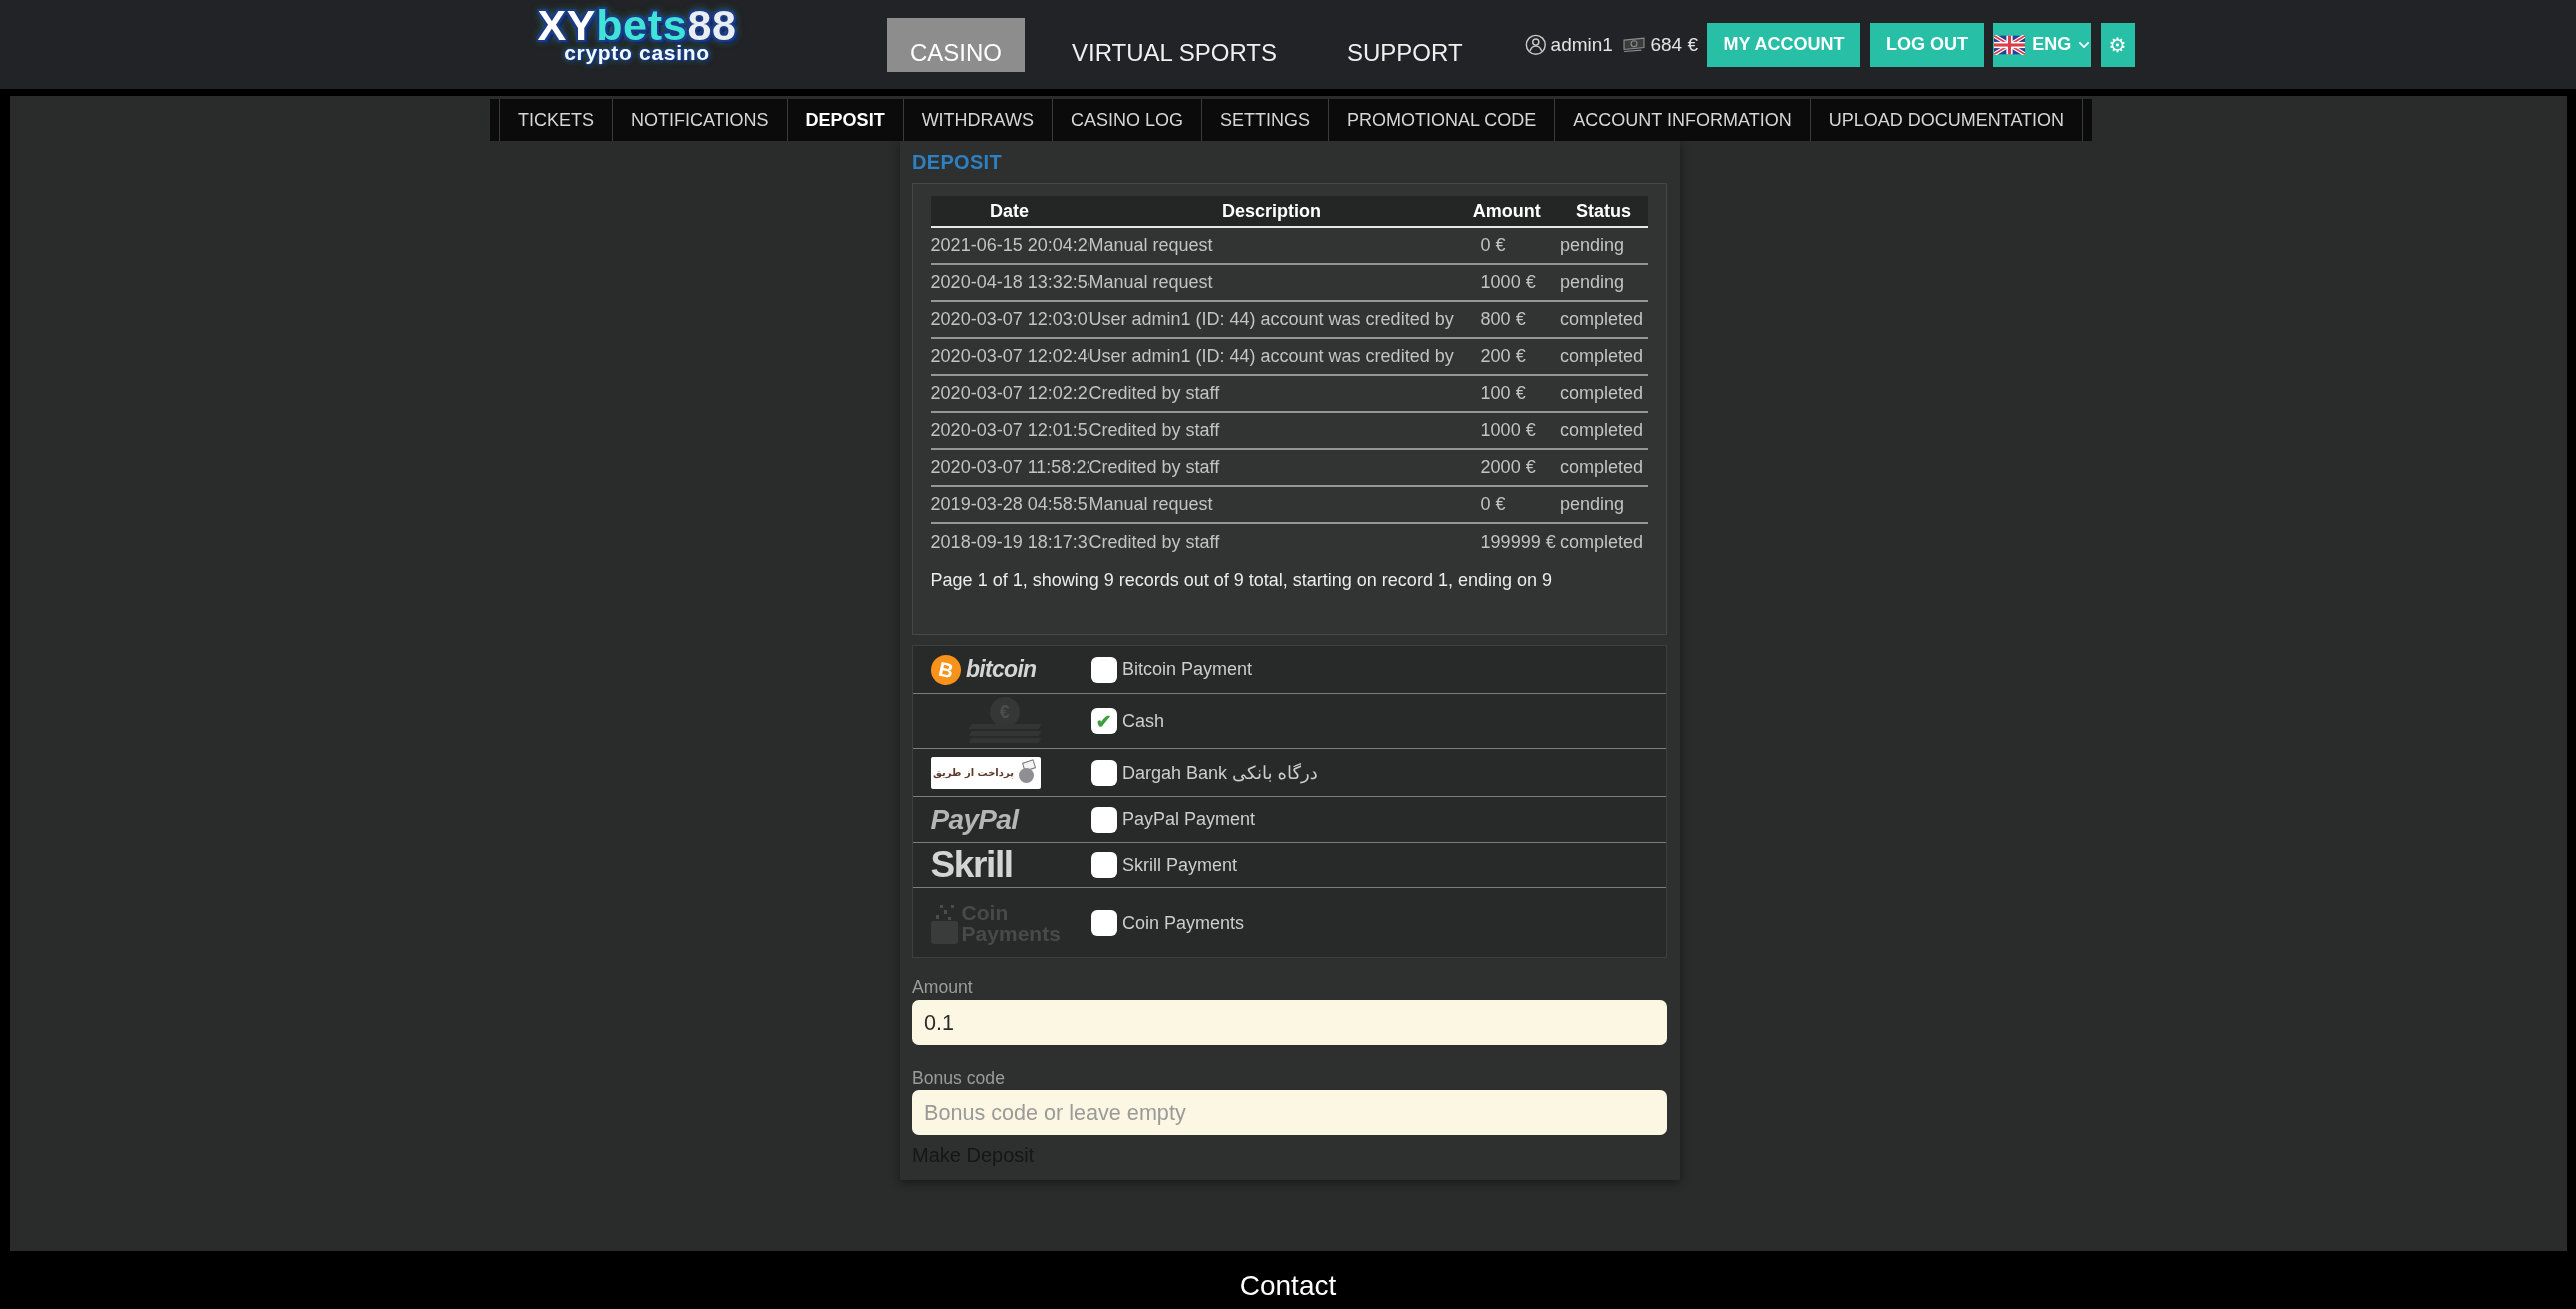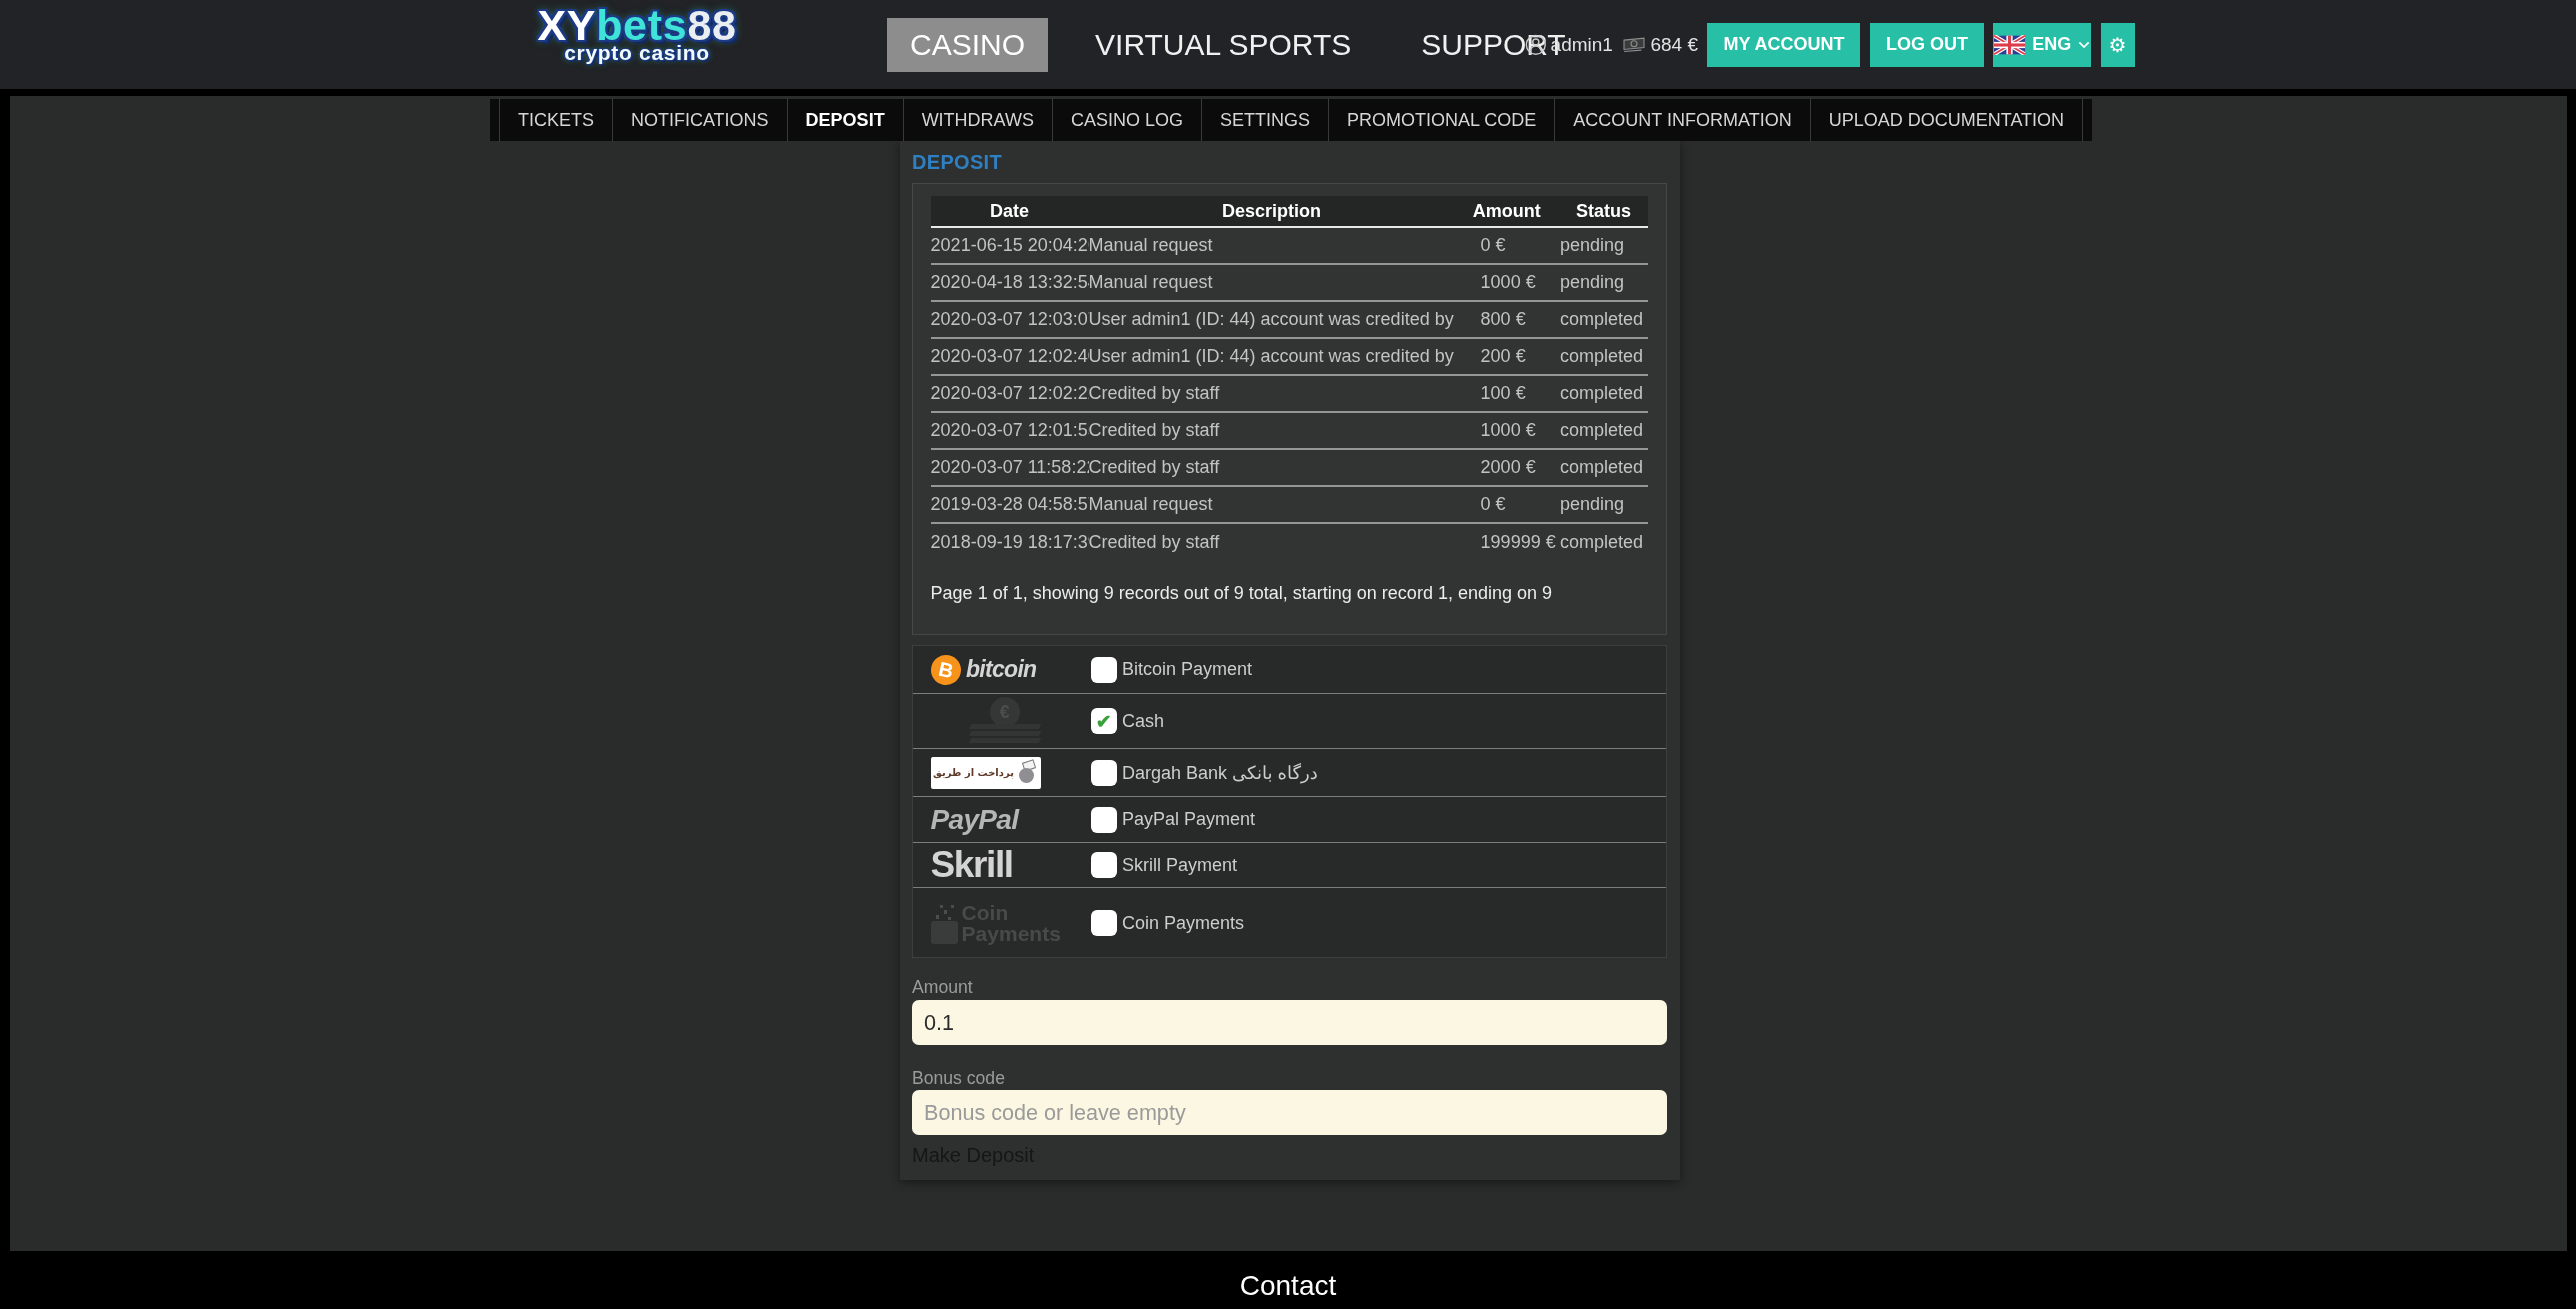--- a/index.html
+++ b/index.html
@@ -15,21 +15,21 @@
                   2px 2px 0 #1c3a85,-2px -2px 0 #1c3a85,2px -2px 0 #1c3a85,-2px 2px 0 #1c3a85,
                   4px 4px 0 #132a5e, 0 0 9.5px rgba(62,227,216,.55); }
   .brand-line1 .xy { color:#ffffff; }
   .brand-line1 .bets { color:#3fe3d8; }
   .brand-line1 .n88 { color:#e9eef2; }
   .brand-line2 { margin-top:-6.8px; font-size:21px; font-weight:800; color:#f2fbfc; letter-spacing:0.7px;
       text-shadow:1.4px 0 0 #1c3a85,-1.4px 0 0 #1c3a85,0 1.4px 0 #1c3a85,0 -1.4px 0 #1c3a85,
                   2px 2px 0 #132a5e, 0 0 6.8px rgba(62,227,216,.6); }
 
   .main-nav { position:absolute; left:887px; top:0; height:89px; display:flex; align-items:center; gap:24px; }
-  .main-nav .nav-item { font-size:30px; color:#f0f0f0; padding:0 23px; height:54px; line-height:54px;
+  .main-nav .nav-item { font-size:24px; color:#f0f0f0; padding:8px 23px; height:54px; line-height:54px;
       cursor:pointer; white-space:nowrap; }
   .main-nav .nav-item.active { background:#8d8d8d; color:#ffffff; }
 
   .user-cluster { position:absolute; left:1525px; top:0; height:89px; display:flex; align-items:center; gap:9.5px; }
   .user-chip { display:flex; align-items:center; gap:4px; color:#e3e3e3; font-size:19px; }
   .tealbtn { height:44px; background:#27bfa6; color:#fff; font-size:18px; font-weight:bold;
       display:flex; align-items:center; justify-content:center; padding:0 16px; cursor:pointer; white-space:nowrap; }
   .lang-btn { gap:6.8px; padding:0 1px; font-weight:bold; }
   .gear-btn { width:34px; padding:0; font-size:20px; font-weight:normal; }
   .flag { width:31px; height:20px; display:block; }
@@ -55,21 +55,21 @@
   table.history col.c-date { width:22%; } table.history col.c-desc { width:51%; }
   table.history col.c-amt { width:14.5%; } table.history col.c-status { width:12.5%; }
   table.history th { background:#242626; color:#ffffff; font-weight:bold; font-size:18px; height:31px;
       text-align:center; border-bottom:2px solid #e8e8e8; }
   table.history td { font-size:18px; color:#c2c3c2; height:37px; white-space:nowrap; overflow:hidden; }
   table.history tr.data-row + tr.data-row td { border-top:2px solid #969696; }
   td.td-date { text-align:center; }
   td.td-desc { text-align:left; }
   td.td-amt { text-align:left; padding-left:26px; }
   td.td-status { text-align:left; padding-left:1.4px; }
-  .pagination { margin-top:23px; font-size:18px; color:#ececec; }
+  .pagination { margin-top:10px; font-size:18px; color:#ececec; }
 
   
   .pay-card { position:absolute; left:12px; top:505px; width:755px; height:313px;
       background:#282929; border:0.7px solid #3d3e3e; }
   .pay-row { display:flex; align-items:center; padding-left:17.6px; }
   .pay-row + .pay-row { border-top:1.4px solid #7d7d7d; }
   .pay-logo { width:160px; display:flex; align-items:center; }
   .pay-check { width:26px; height:26px; background:#fff; border-radius:6px; flex:0 0 auto;
       display:flex; align-items:center; justify-content:center; cursor:pointer; }
   .pay-check .checkmark { font-size:19px; color:#3aa03a; font-weight:bold; visibility:hidden; line-height:1; }

